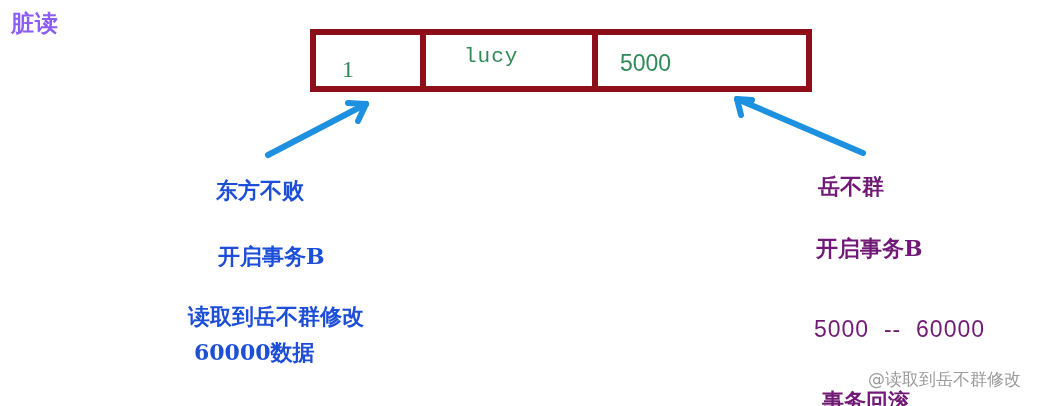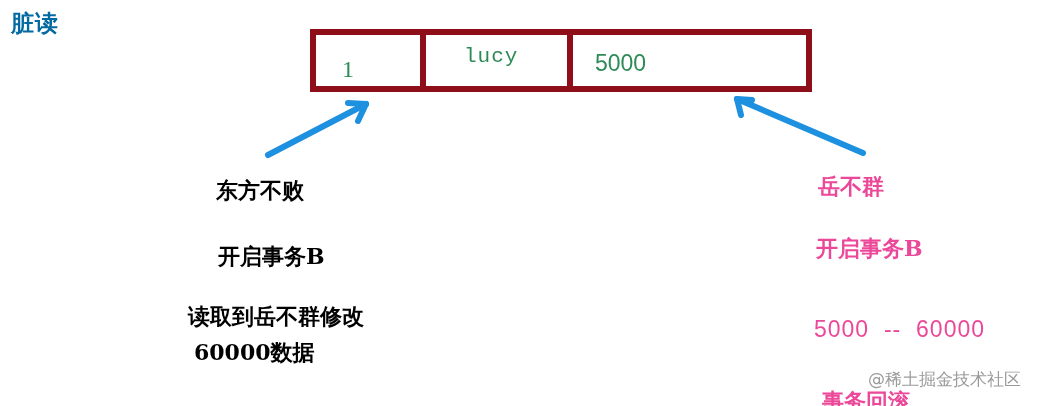--- a/index.html
+++ b/index.html
@@ -1,36 +1,36 @@
 <!DOCTYPE html>
 <html><head>
   <meta charset="utf-8">
   <style>
     html, body { margin: 0; padding: 0; background: #ffffff; }
     body { width: 1046px; height: 406px; position: relative; overflow: hidden;
            font-family: "DejaVu Sans", sans-serif; }
     .title { position: absolute; left: 11px; top: 8px; font-size: 23px; font-weight: bold;
-             color: #0369a1; letter-spacing: 1px; font-family: "DejaVu Sans", sans-serif; }
+             color: #8b5cf6; letter-spacing: 1px; font-family: "DejaVu Sans", sans-serif; }
     .record-table { position: absolute; left: 310px; top: 29px; width: 502px; height: 63px;
                     box-sizing: border-box; border: 6px solid #8e0f1a; display: flex;
                     background: #8e0f1a; }
     .cell { background: #fff; box-sizing: border-box; position: relative;
             color: #2e8b57; font-size: 22px; }
     .cell + .cell { margin-left: 6px; }
     .c1 { width: 104px; }
-    .c2 { width: 141px; padding-left: 17px; }
+    .c2 { width: 166px; padding-left: 17px; }
     .c3 { flex: 1; }
     .c1 span { position: absolute; left: 26px; top: 21px; font-family: "Liberation Serif", serif; font-size: 24px; }
     .c2 span { position: absolute; left: 38px; top: 10px; font-family: "Liberation Mono", monospace; font-size: 21px; letter-spacing: 1px; }
     .c3 span { position: absolute; left: 22px; top: 15px; font-family: "Liberation Sans", sans-serif; font-size: 23px; }
     svg.arrows { position: absolute; left: 0; top: 0; }
     .txt { position: absolute; font-size: 22px; font-weight: bold; white-space: nowrap;
            font-family: "DejaVu Serif", serif; }
-    .red { color: #000000; text-align: center; }
-    .purple { color: #ec4899; }
+    .red { color: #1d4ed8; text-align: center; }
+    .purple { color: #701a75; }
     .lbl-a-actor { left: 216px; top: 176px; }
     .lbl-a-start { left: 218px; top: 242px; }
     .lbl-a-read1 { left: 188px; top: 302px; }
     .lbl-a-read2 { left: 194px; top: 338px; }
     .lbl-b-actor { left: 818px; top: 172px; }
     .lbl-b-start { left: 816px; top: 234px; text-align: right; }
     .lbl-b-change { left: 814px; top: 316px; font-family: "Liberation Sans", sans-serif; font-weight: normal; font-size: 23px; letter-spacing: 1px; }
     .lbl-b-rollback { left: 822px; top: 372px; margin-top: 15px; }
     .watermark { position: absolute; left: 868px; top: 368px; font-size: 17px; color: rgba(120,120,120,0.75);
                  font-family: "DejaVu Sans", sans-serif; white-space: nowrap; }
@@ -68,13 +68,13 @@
 <div class="txt red lbl-a-actor">东方不败</div>
 <div class="txt red lbl-a-start">开启事务B</div>
 <div class="txt red lbl-a-read1">读取到岳不群修改</div>
 <div class="txt red lbl-a-read2">60000数据</div>
 
 <div class="txt purple lbl-b-actor">岳不群</div>
 <div class="txt purple lbl-b-start">开启事务B</div>
 <div class="txt purple lbl-b-change" style="white-space: pre;">5000  --  60000</div>
 <div class="txt purple lbl-b-rollback">事务回滚</div>
 
-<div class="watermark">@稀土掘金技术社区</div>
+<div class="watermark">@读取到岳不群修改</div>
 
 </body></html>

